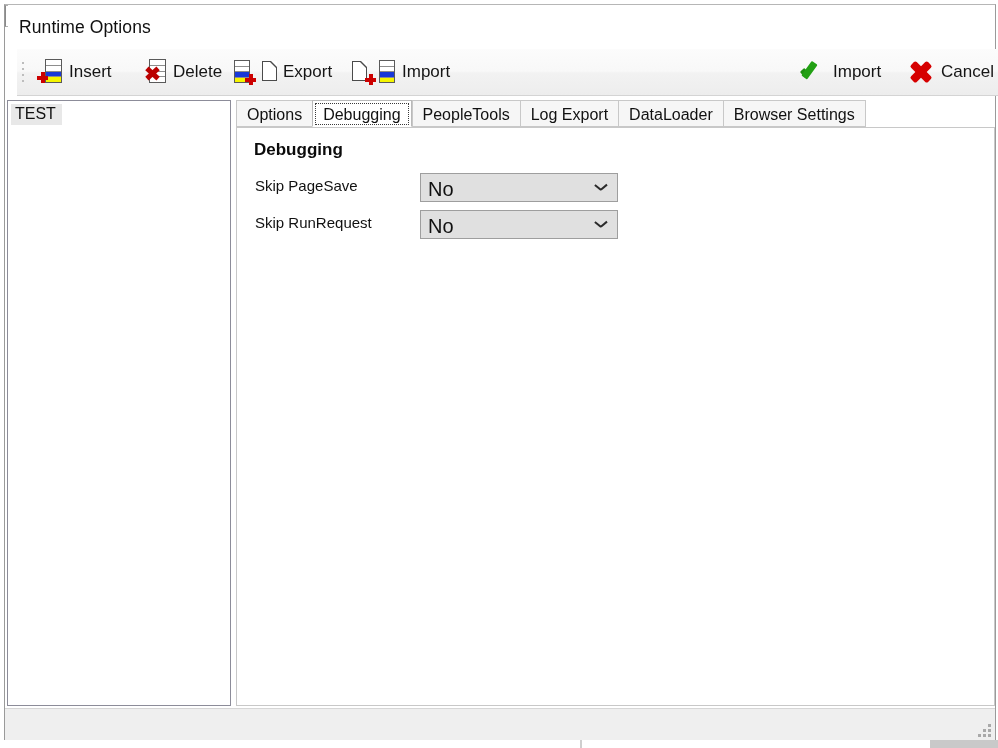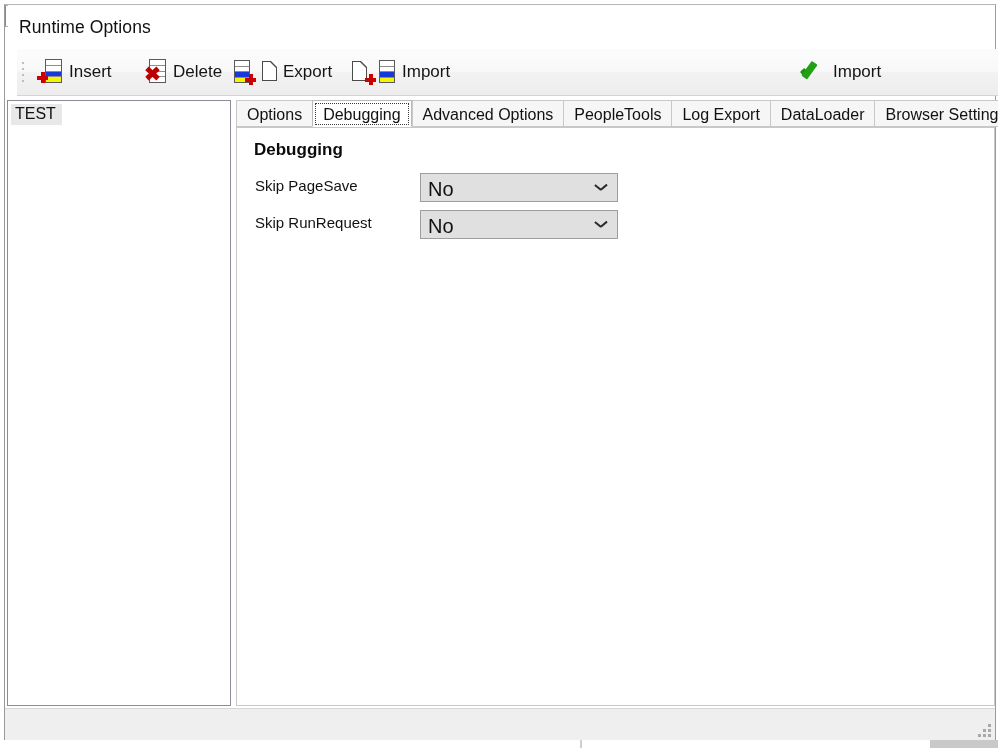--- a/index.html
+++ b/index.html
@@ -492,41 +492,42 @@
           </span>
         </span>
         <span class="tb-label">Import</span>
       </div>
 
       <div class="tb-item" style="left:778px;">
         <span class="check-ico"></span>
         <span class="tb-label">Import</span>
       </div>
 
+      <div class="tb-item" style="left:886px;">
+        <span class="xbig-ico"></span>
+        <span class="tb-label">Cancel</span>
+      </div>
 
     </div>
 
     <div class="body-area">
 
       <div class="listpanel">
         <div class="list-item">TEST</div>
       </div>
 
       <div class="tabpanel">
 
         <div class="tabstrip">
           <div class="tab">
             <span>Options</span>
           </div>
           <div class="tab selected">
             <span>Debugging</span>
             <span class="focusring"></span>
-          </div>
-          <div class="tab">
-            <span>Advanced Options</span>
           </div>
           <div class="tab">
             <span>PeopleTools</span>
           </div>
           <div class="tab">
             <span>Log Export</span>
           </div>
           <div class="tab">
             <span>DataLoader</span>
           </div>

